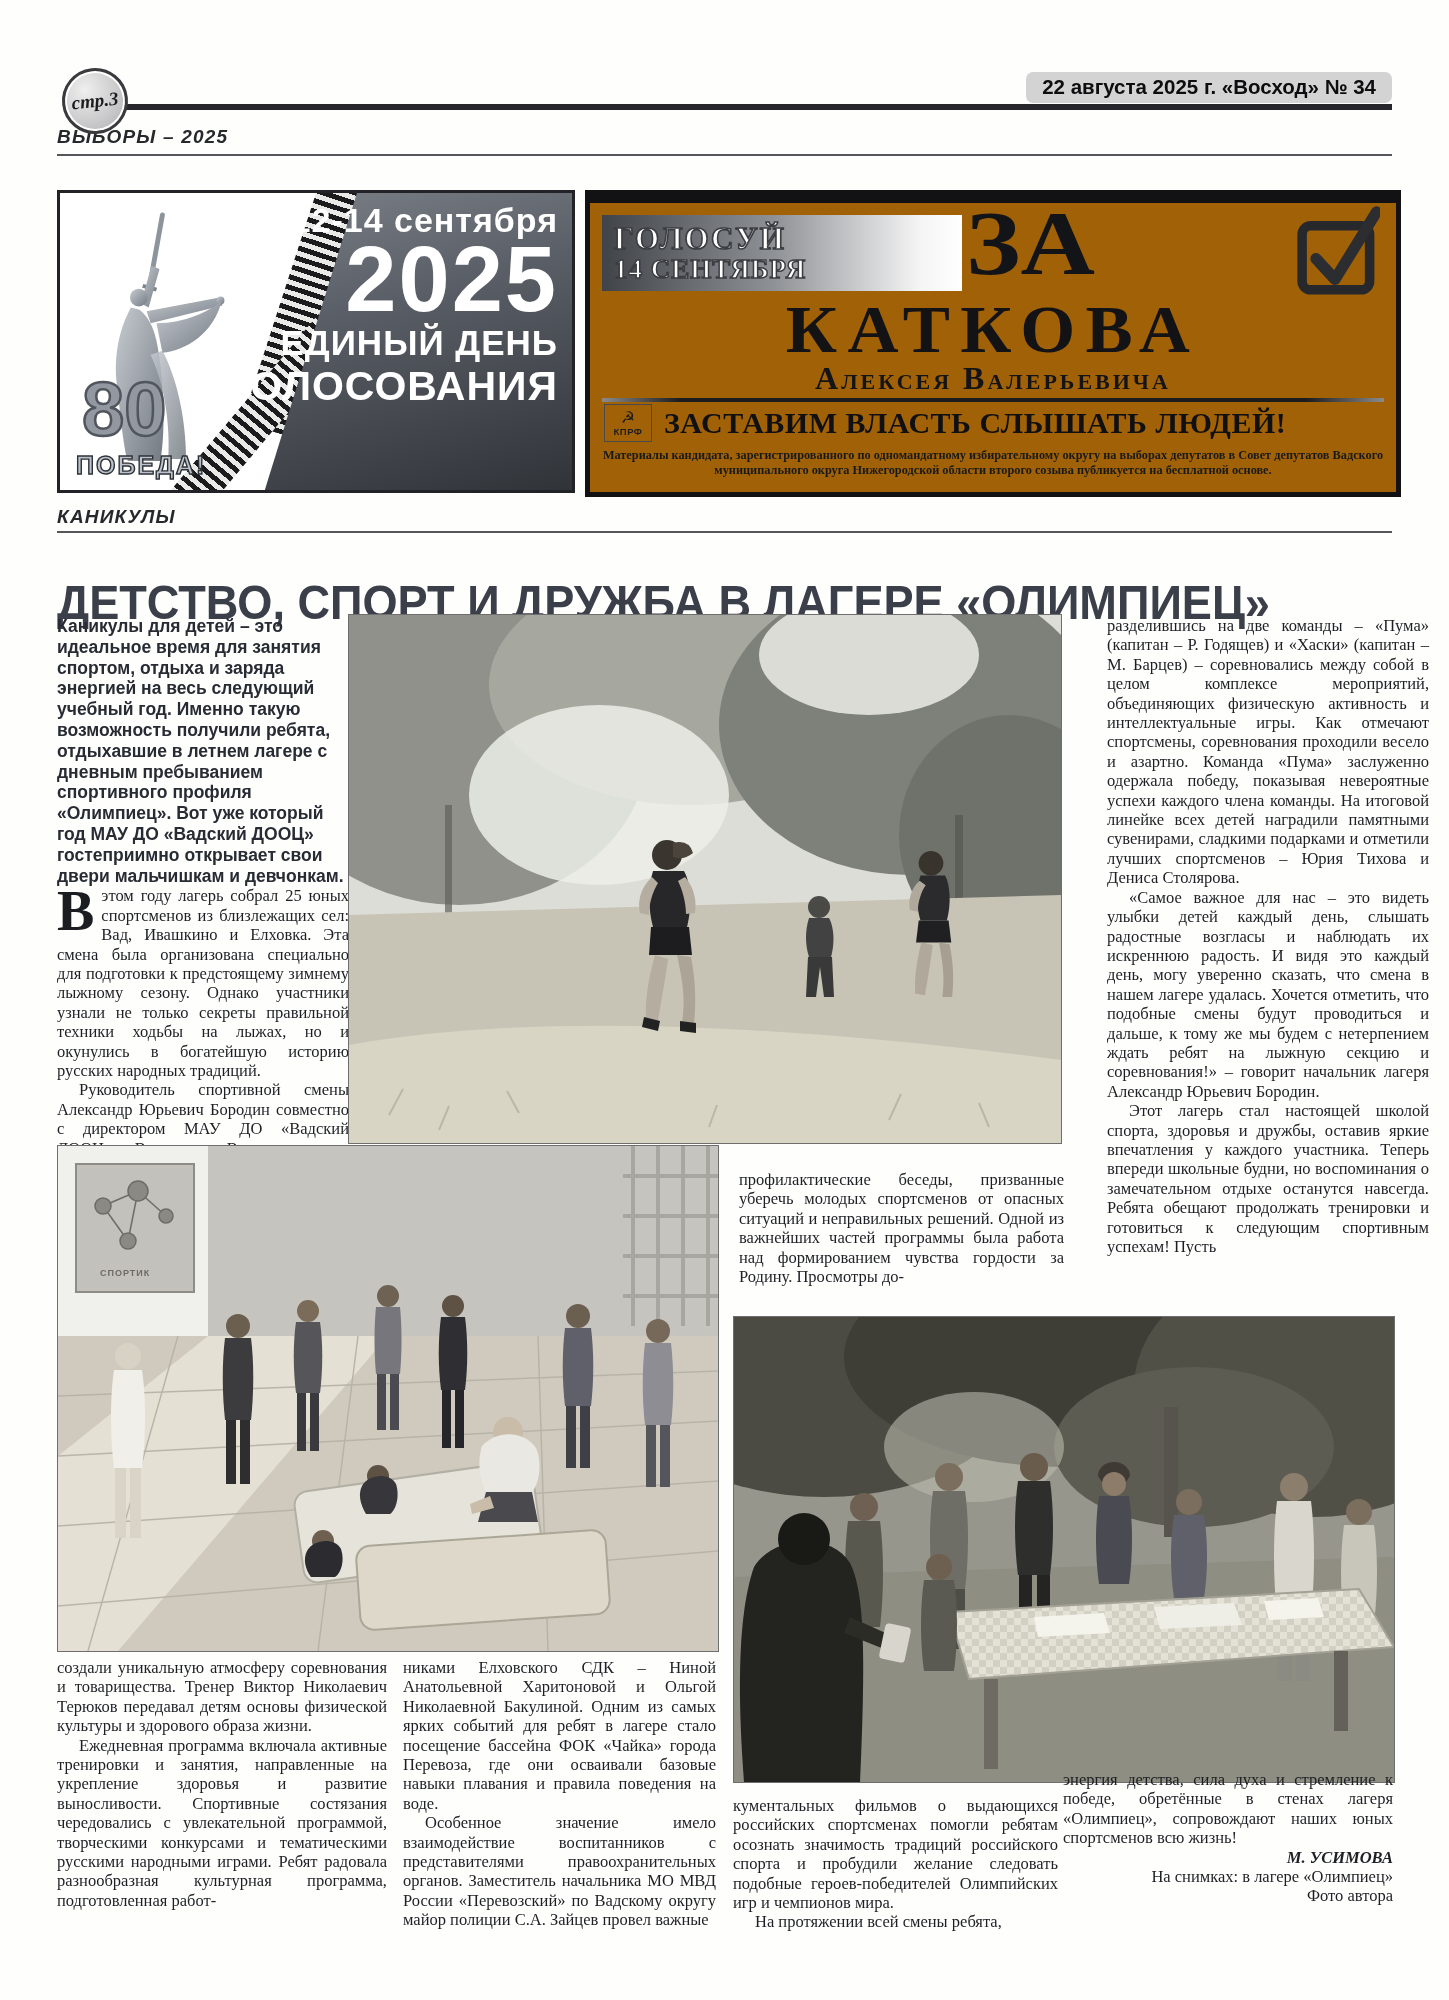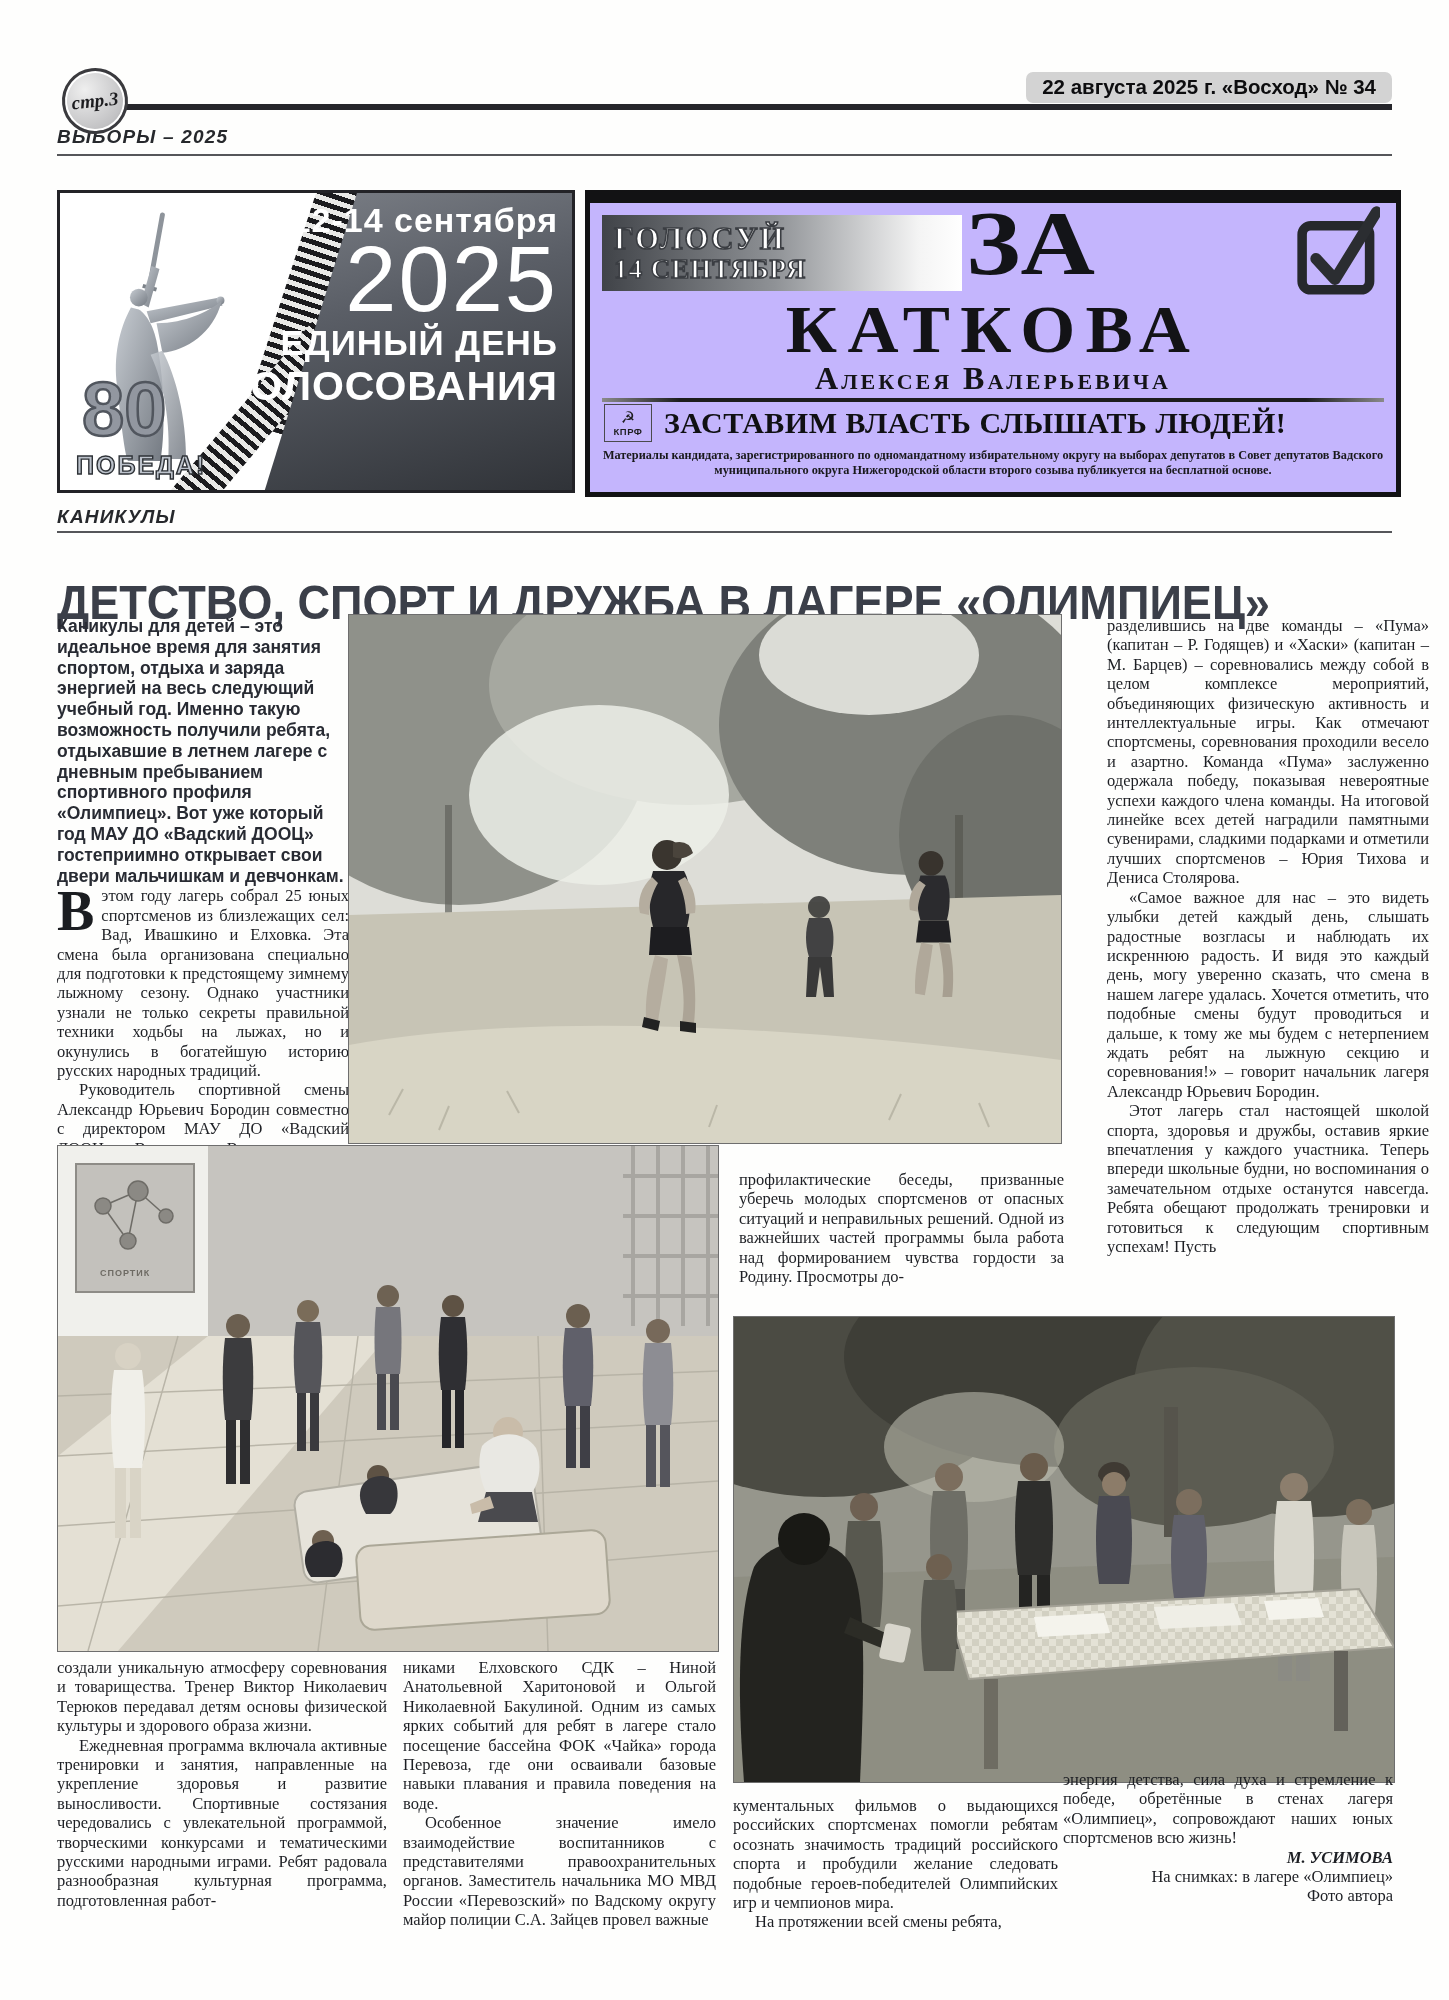--- a/index.html
+++ b/index.html
@@ -23,29 +23,29 @@
   .statue{position:absolute;left:30px;top:14px;width:200px;height:256px;z-index:1;}
   .ribbon{position:absolute;background:repeating-linear-gradient(90deg,#1b1b1e 0 5px,#e9e9e7 5px 10px);z-index:2;}
   .ribbon.r1{left:100px;top:70px;width:300px;height:46px;transform:rotate(-72deg);}
   .ribbon.r2{left:80px;top:202px;width:240px;height:40px;transform:rotate(-50deg);}
   .b1-panel{position:absolute;inset:0;z-index:3;
         clip-path:polygon(40% 100%,58% 0,100% 0,100% 100%);
         background:linear-gradient(165deg,#888c93 0%,#5a5e66 45%,#303338 100%);}
   .b1-text{position:absolute;right:14px;top:12px;z-index:4;text-align:right;color:#ffffff;
         font-family:"Liberation Sans",sans-serif;font-weight:700;}
   .b1-dates{font-size:34px;line-height:30px;letter-spacing:1px;}
-  .b1-year{font-size:92px;line-height:88px;letter-spacing:2px;font-weight:400;}
+  .b1-year{font-size:92px;line-height:88px;letter-spacing:2px;font-weight:700;}
   .b1-l1{font-size:35px;line-height:40px;letter-spacing:1px;}
   .b1-l2{font-size:41px;line-height:46px;letter-spacing:1px;}
   .b80{position:absolute;left:22px;top:178px;z-index:2;font:800 76px "Liberation Sans",sans-serif;
         line-height:76px;color:#9297a0;-webkit-text-stroke:2.5px #51565e;}
   .pobeda{position:absolute;left:16px;top:258px;z-index:2;font:800 25px "Liberation Sans",sans-serif;
         letter-spacing:2px;color:#bcc2cb;-webkit-text-stroke:1.4px #2e3237;}
   
-  .banner2{position:absolute;left:585px;top:190px;width:806px;height:297px;background:#c4b5fd;
+  .banner2{position:absolute;left:585px;top:190px;width:806px;height:297px;background:#a16207;
         border:5px solid #121214;overflow:hidden;font-family:"Liberation Serif",serif;}
   .b2-topbar{height:8px;background:#121214;}
   .b2-row1{position:relative;height:88px;margin:4px 8px 0;}
   .votebox{position:absolute;left:4px;top:8px;width:336px;height:72px;padding:2px 12px;
         background:linear-gradient(90deg,#404348 0%,#8f9296 48%,#f4f4f4 88%,#fff 100%);
         display:flex;flex-direction:column;justify-content:center;}
   .votebox .l1{font:700 31px/32px "Liberation Serif",serif;color:#fff;letter-spacing:2px;
         -webkit-text-stroke:1.6px #3a3d42;}
   .votebox .l2{font:700 27px/29px "Liberation Serif",serif;color:#fff;letter-spacing:1px;
         -webkit-text-stroke:1.5px #3a3d42;}

